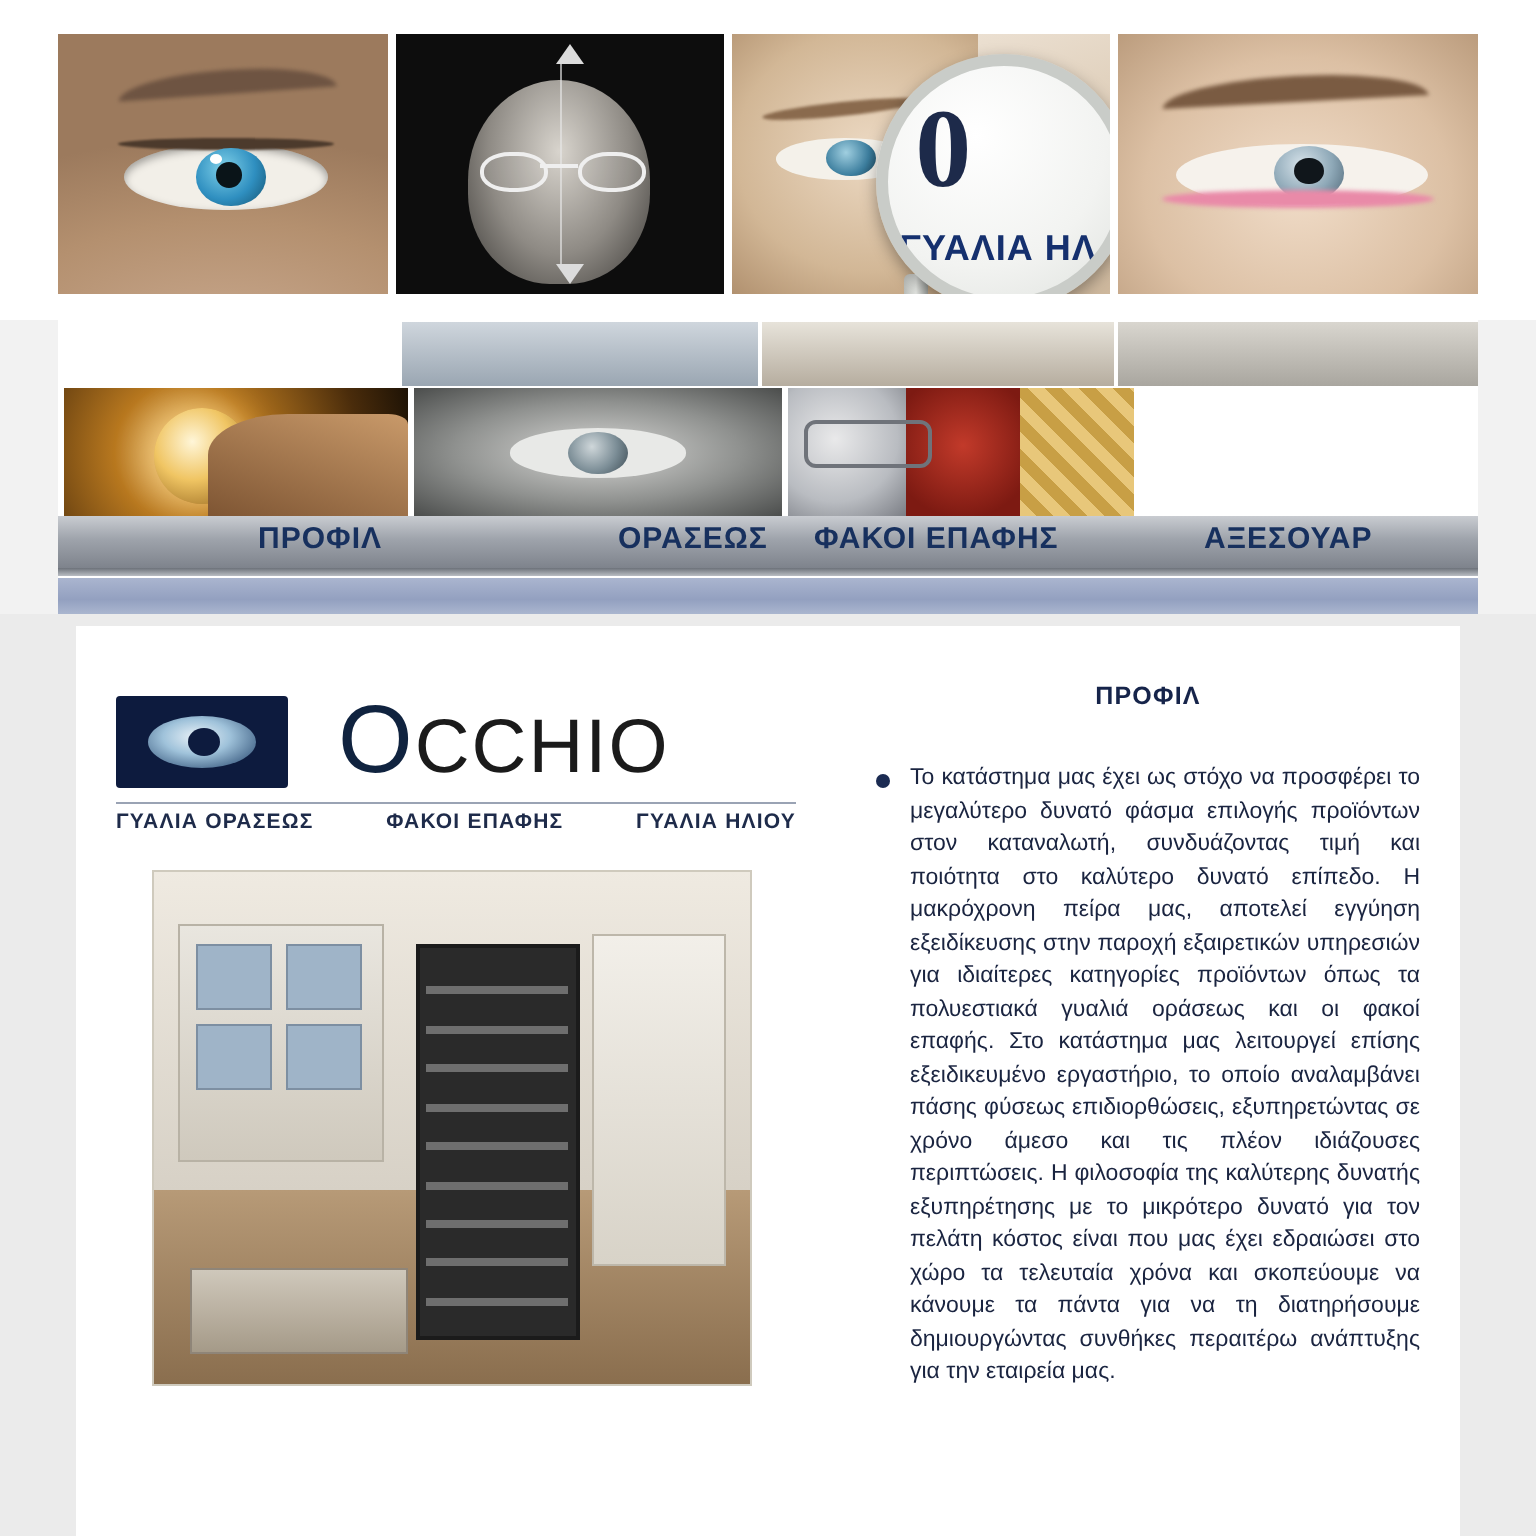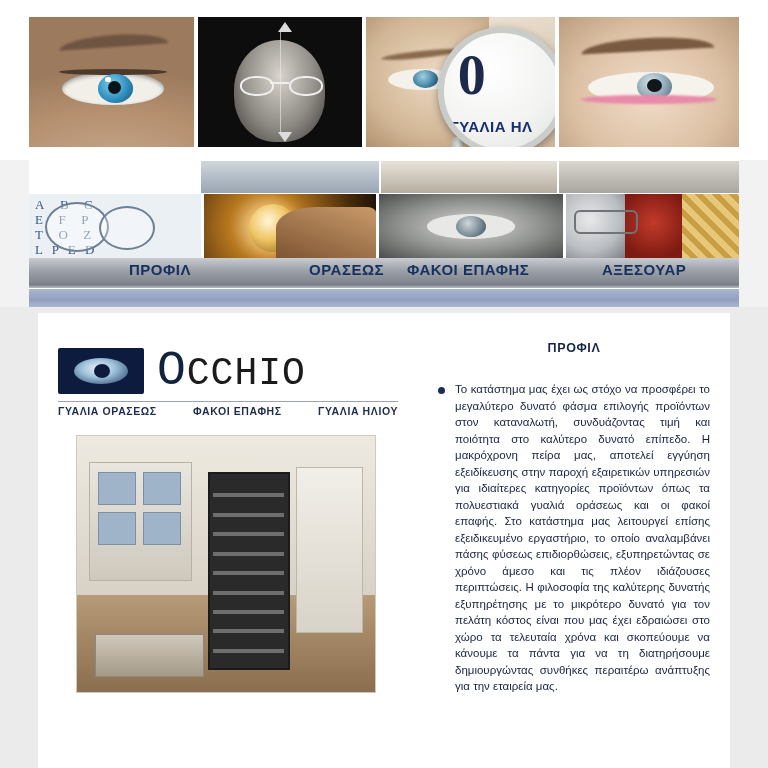--- a/index.html
+++ b/index.html
@@ -143,21 +143,21 @@
     z-index:6;
   }
   .mag-zero {
     position:absolute; left:14px; top:10px;
     font-family:"Liberation Serif", serif;
     font-size:56px; color:#1d2a4a; font-weight:700;
   }
   .mag-text {
     position:absolute; left:6px; bottom:14px;
     font-family:"Liberation Sans", sans-serif;
-    font-size:15px; color:#15306e; font-weight:700; letter-spacing:.5px;
+    font-size:18px; color:#15306e; font-weight:700; letter-spacing:.5px;
     white-space: nowrap;
   }
   .mag-handle {
     position:absolute; left:86px; top:120px; width:12px; height:42px;
     background: linear-gradient(90deg,#b9bcb8,#e6e8e4,#9fa29e);
     border-radius:3px; z-index:5;
   }
 
   
   .eye-d-bg {
@@ -370,22 +370,22 @@
     border-radius:50%;
     background: radial-gradient(ellipse at 45% 40%, #eaf2f8 0%, #9fc2da 40%, #1a3a63 100%);
   }
   .logo-mark::after {
     content:"";
     position:absolute; left:36px; top:16px; width:16px; height:14px;
     border-radius:50%;
     background:#0d1b3e;
   }
   .logo-word {
-    margin-left: 13px;
-    font-family: Liberation Mono, monospace;
+    margin-left: 25px;
+    font-family: Liberation Sans, sans-serif;
     font-size: 38px;
     letter-spacing: 1px;
     color: #1b1b1b;
     line-height: 1;
     position: relative;
     text-align: right;
   }
   .logo-word .big-o {
     font-size: 48px;
     color: #10233f;
@@ -562,25 +562,20 @@
     <div class="strip-bottom-white"></div>
   </div>
 
   <div class="thumb-row-top">
     <div class="trt-cell trt1"></div>
     <div class="trt-cell trt2"></div>
     <div class="trt-cell trt3"></div>
   </div>
 
   <div class="thumb-row">
-    <div class="tcell t1">
-      <div class="chart-letters">A&nbsp;&nbsp;B&nbsp;&nbsp;C<br>E&nbsp;&nbsp;F&nbsp;&nbsp;P<br>T&nbsp;&nbsp;O&nbsp;&nbsp;Z<br>L P E D</div>
-      <div class="chart-glass"></div>
-      <div class="chart-glass2"></div>
-    </div>
     <div class="tcell t2">
       <div class="lamp-bg"></div>
       <div class="lamp-circle"></div>
       <div class="lamp-hand"></div>
     </div>
     <div class="tcell t3">
       <div class="grayeye-bg"></div>
       <div class="grayeye-white"></div>
       <div class="grayeye-iris"></div>
     </div>

